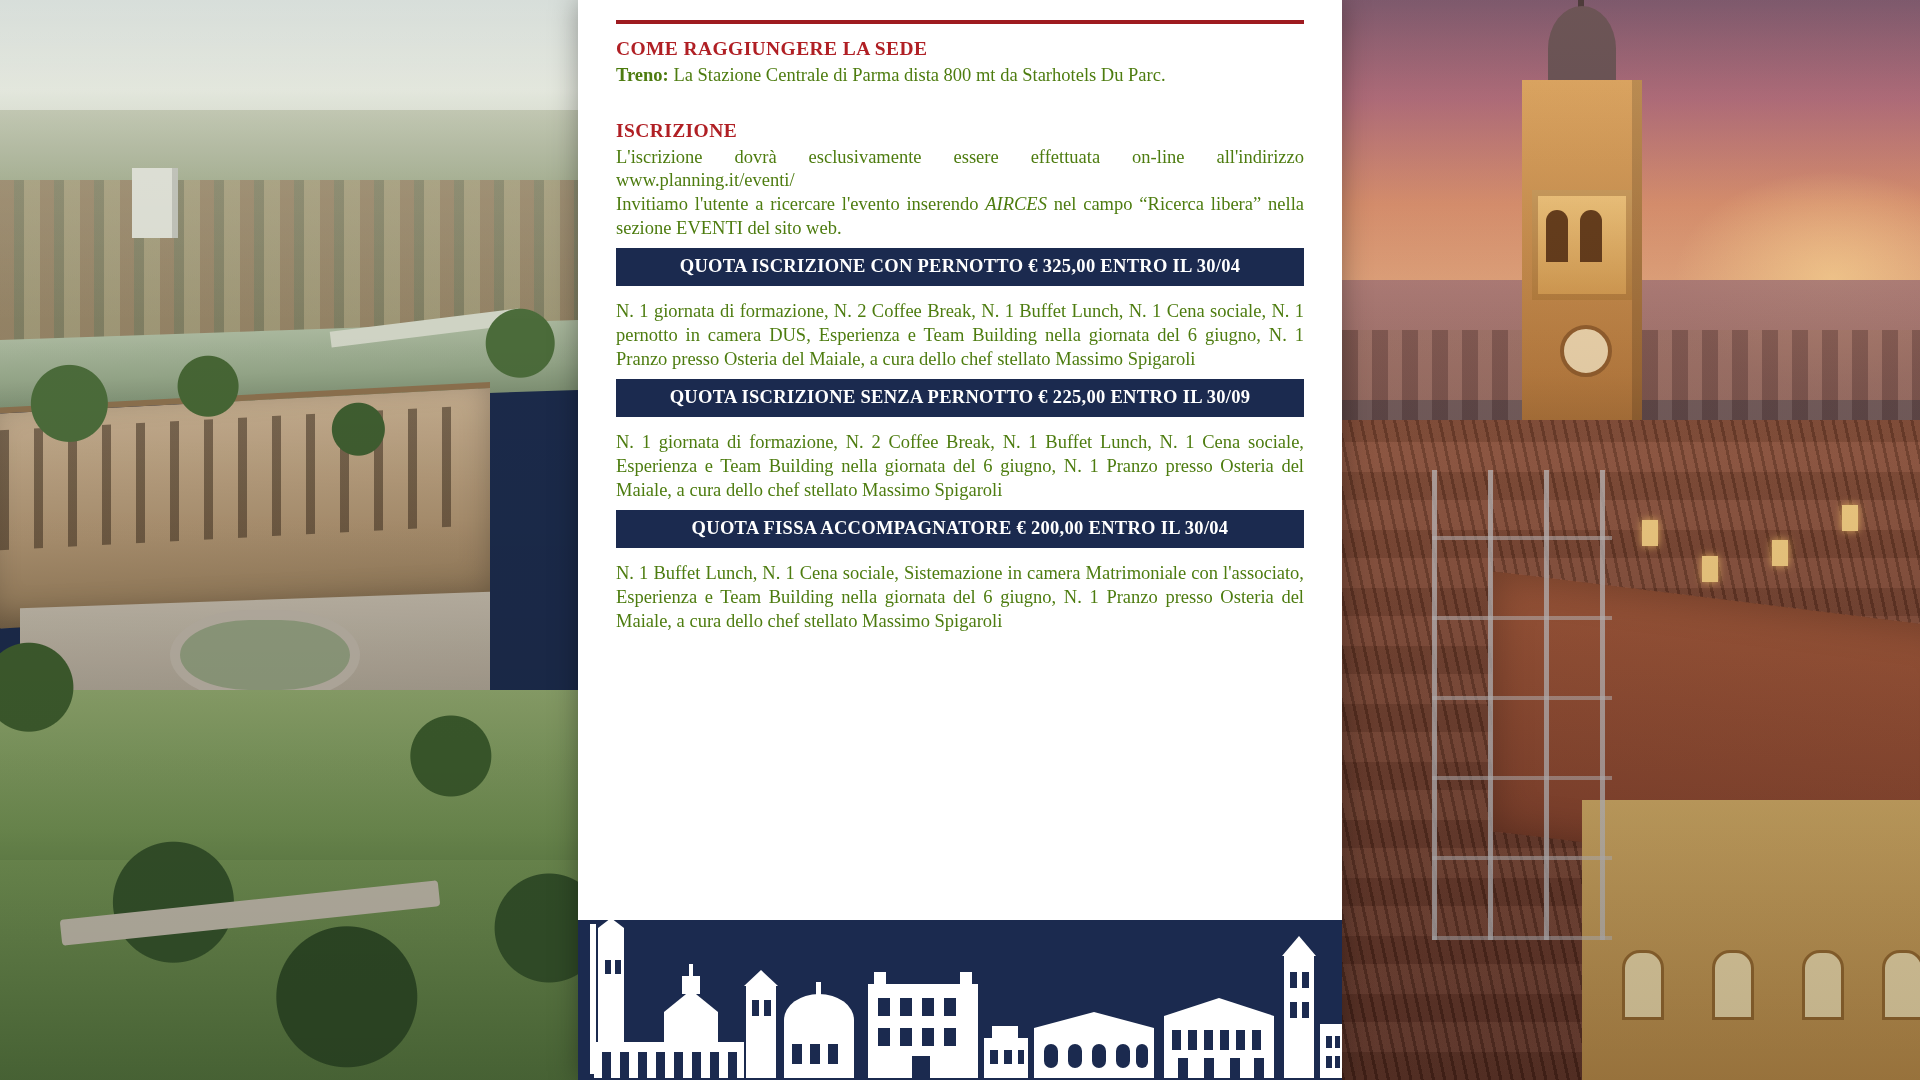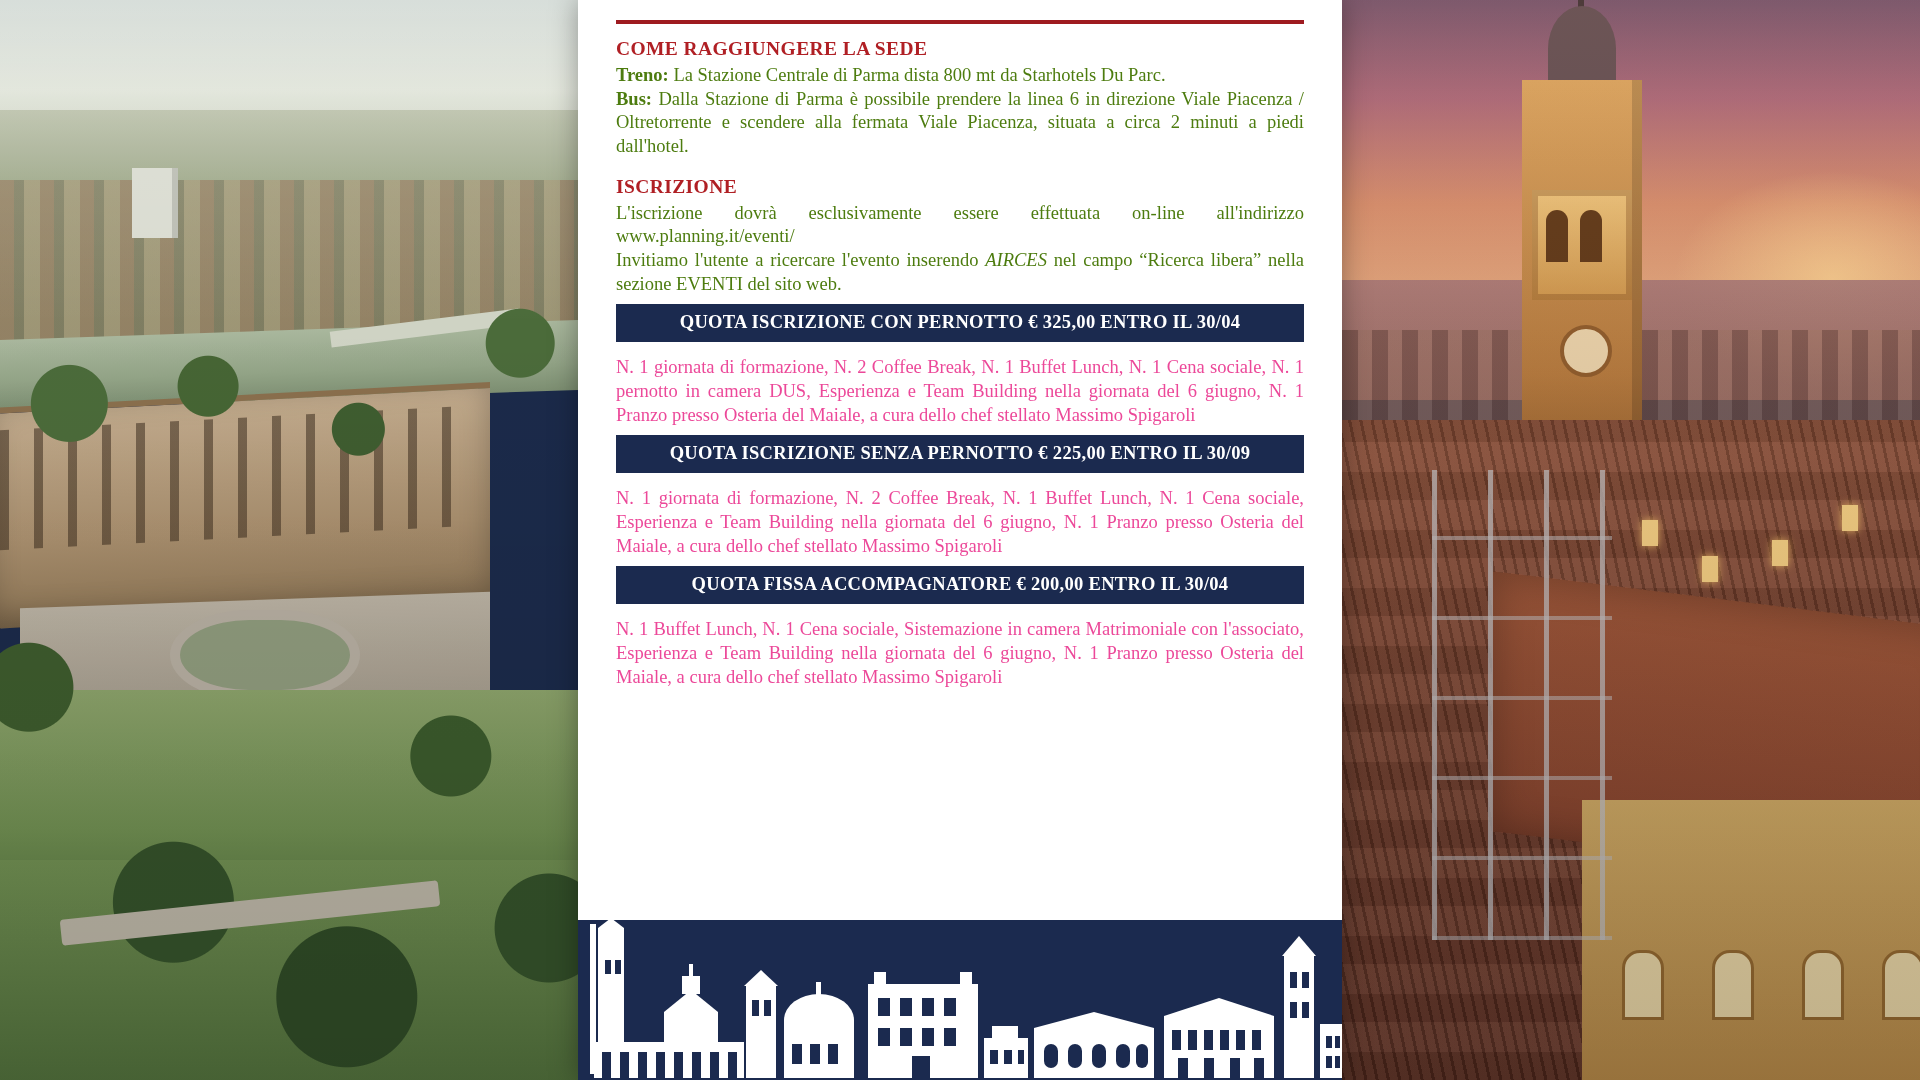--- a/index.html
+++ b/index.html
@@ -217,21 +217,21 @@
   }
 
   .sec-head {
     color: #b01f24;
     font-weight: bold;
     font-size: 19.5px;
     letter-spacing: .4px;
     margin: 0 0 4px 0;
     font-family: "Liberation Serif", serif;
   }
-  .sec-head.second { margin-top: 17px; }
+  .sec-head.second { margin-top: 32px; }
 
   .body-text {
     color: #4d7c0f;
     font-size: 18.5px;
     line-height: 1.28;
     text-align: justify;
     margin: 0;
   }
   .body-text .lbl { font-weight: bold; }
   .body-text .it { font-style: italic; }
@@ -243,21 +243,21 @@
     background: #1b2a4f;
     color: #ffffff;
     font-weight: bold;
     font-size: 18.5px;
     letter-spacing: .3px;
     padding: 8px 10px 9px 10px;
     text-align: center;
   }
   .banner-body {
     margin: 14px 0 0 0;
-    color: #ec4899;
+    color: #4d7c0f;
     font-size: 18.5px;
     line-height: 1.28;
     text-align: justify;
   }
 
   
   .skyline {
     position: absolute;
     left: 0; bottom: 0;
     width: 764px;
@@ -324,24 +324,20 @@
 
       <div class="top-rule"></div>
 
       <h2 class="sec-head">COME RAGGIUNGERE LA SEDE</h2>
 
       <p class="body-text para">
         <span class="lbl">Treno:</span>
         <span>La Stazione Centrale di Parma dista 800 mt da Starhotels Du Parc.</span>
       </p>
 
-      <p class="body-text para">
-        <span class="lbl">Bus:</span>
-        <span>Dalla Stazione di Parma è possibile prendere la linea 6 in direzione Viale Piacenza / Oltretorrente e scendere alla fermata Viale Piacenza, situata a circa 2 minuti a piedi dall'hotel.</span>
-      </p>
 
 
 
       <h2 class="sec-head second">ISCRIZIONE</h2>
 
       <p class="body-text para">L'iscrizione dovrà esclusivamente essere effettuata on-line all'indirizzo www.planning.it/eventi/</p>
 
       <p class="body-text para">
         <span>Invitiamo l'utente a ricercare l'evento inserendo </span><span class="it">AIRCES</span><span> nel campo “Ricerca libera” nella sezione EVENTI del sito web.</span>
       </p>

